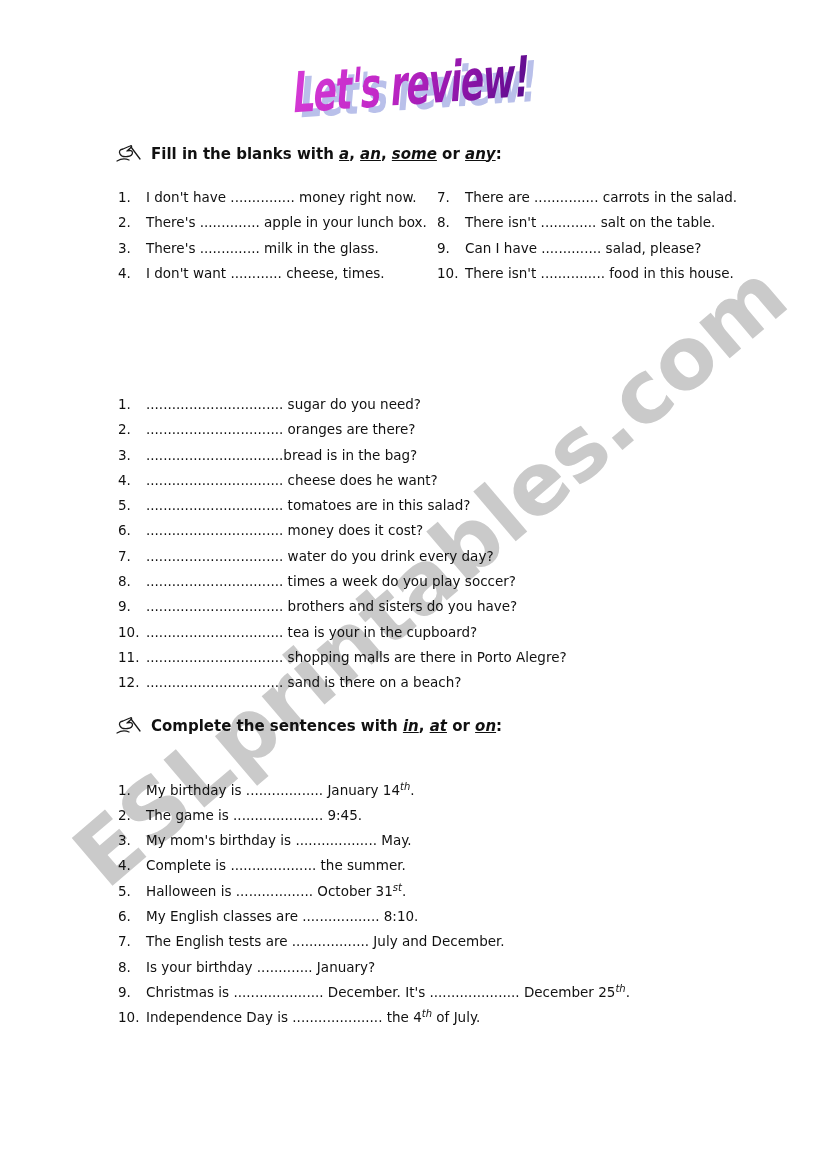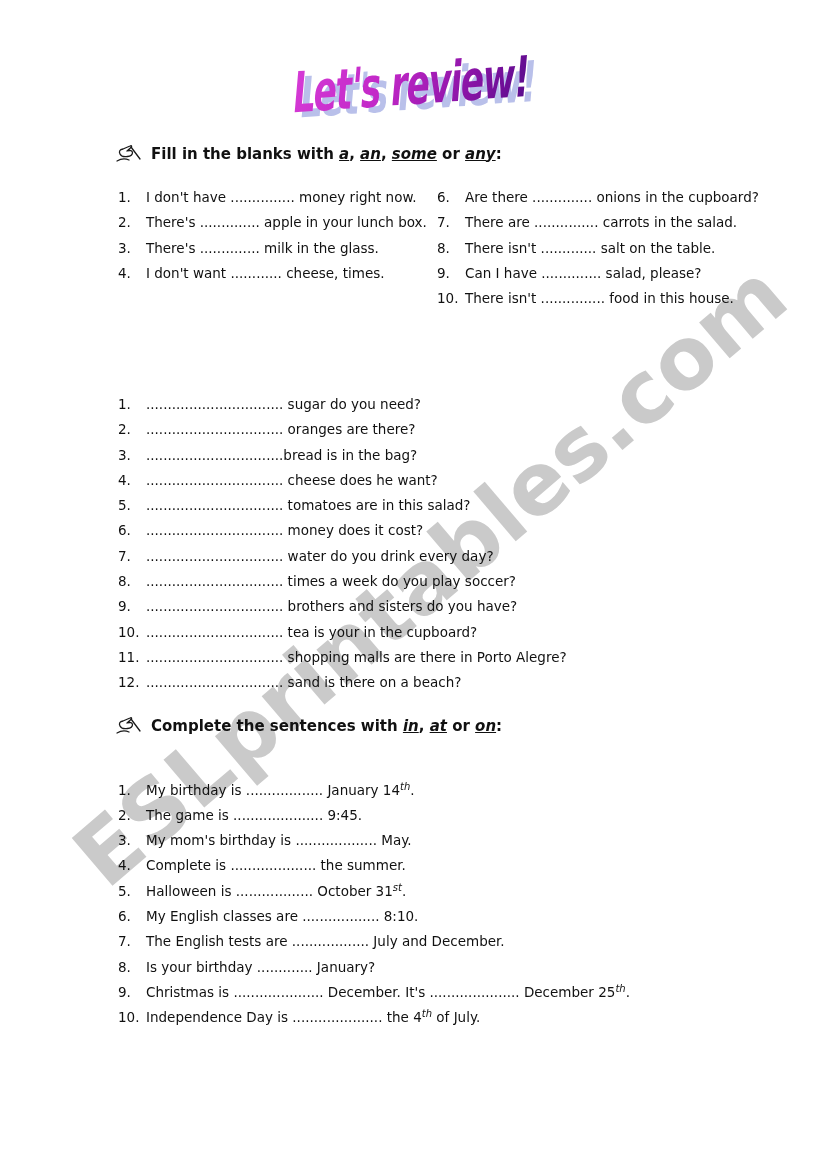--- a/index.html
+++ b/index.html
@@ -66,21 +66,20 @@
   </div>
 
   <div class="cols">
     <div class="col-left">
       <div class="row"><span class="num">1.</span><span>I don't have ............... money right now.</span></div>
       <div class="row"><span class="num">2.</span><span>There's .............. apple in your lunch box.</span></div>
       <div class="row"><span class="num">3.</span><span>There's .............. milk in the glass.</span></div>
       <div class="row"><span class="num">4.</span><span>I don't want ............ cheese, times.</span></div>
     </div>
     <div>
-      <div class="row"><span class="num">6.</span><span>Are there .............. onions in the cupboard?</span></div>
       <div class="row"><span class="num">7.</span><span>There are ............... carrots in the salad.</span></div>
       <div class="row"><span class="num">8.</span><span>There isn't ............. salt on the table.</span></div>
       <div class="row"><span class="num">9.</span><span>Can I have .............. salad, please?</span></div>
       <div class="row"><span class="num">10.</span><span>There isn't ............... food in this house.</span></div>
     </div>
   </div>
 
 
   <div class="list" style="top:392px">
     <div class="row"><span class="num">1.</span><span>................................ sugar do you need?</span></div>

